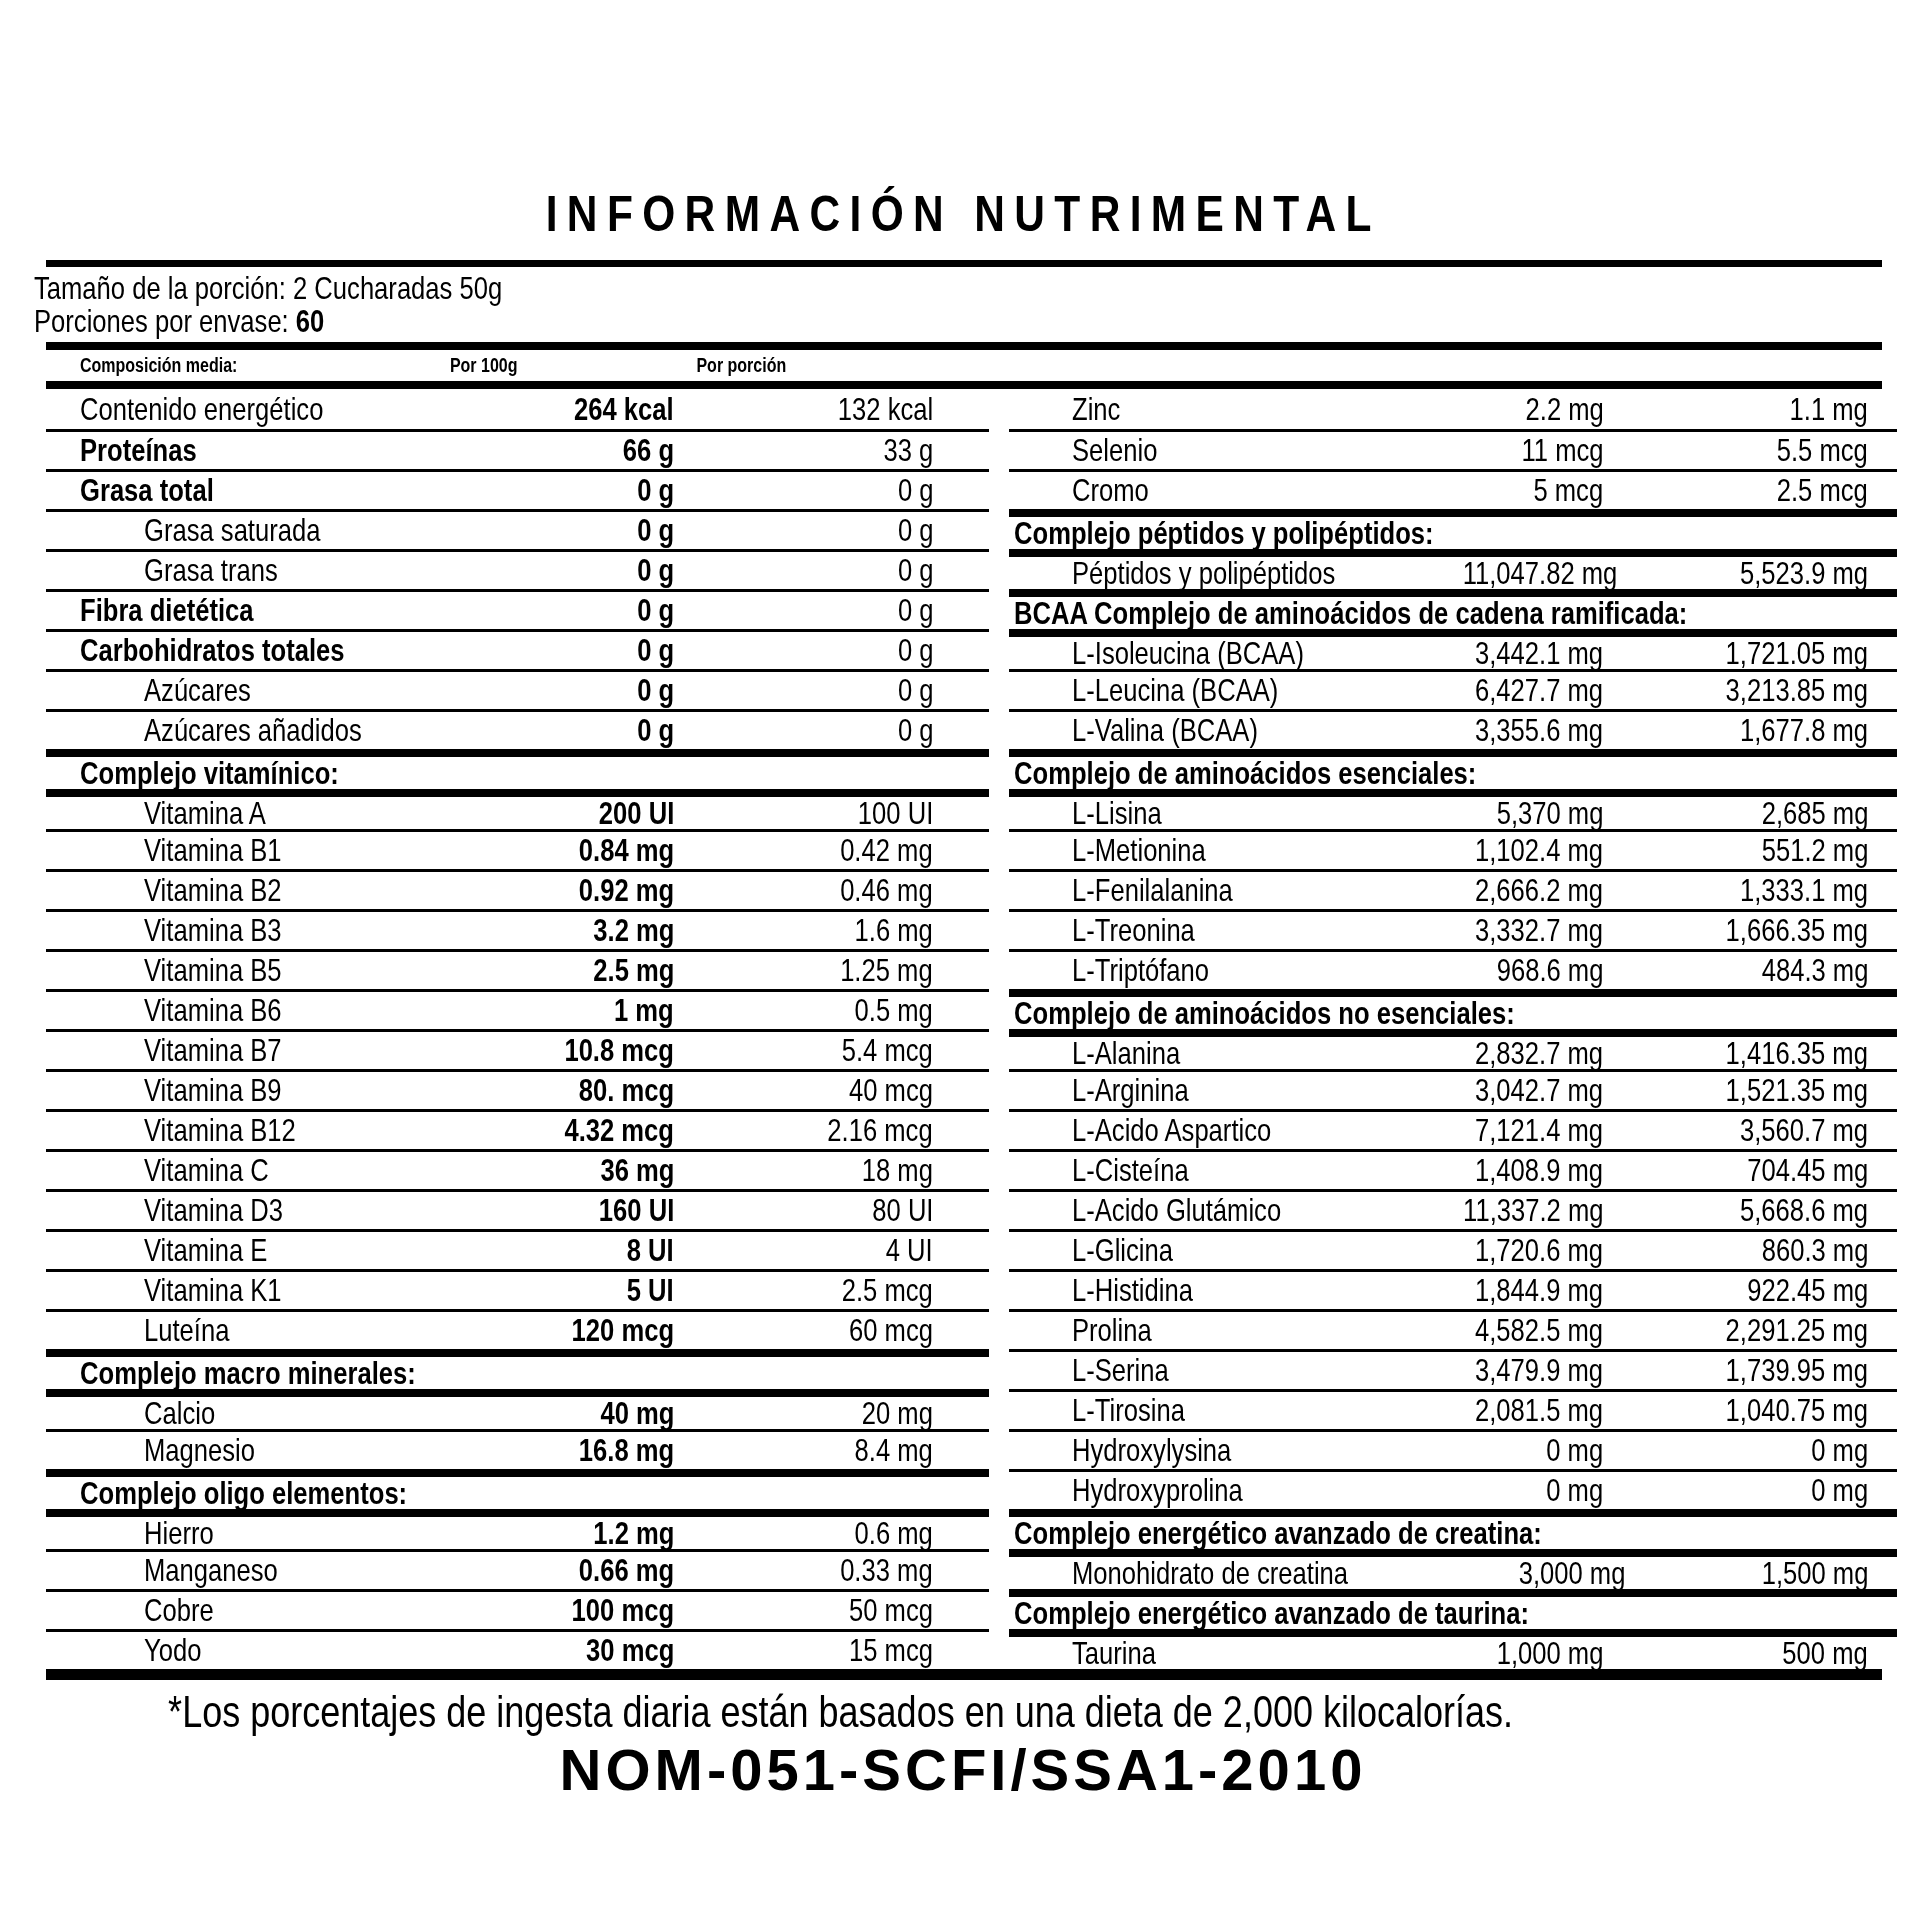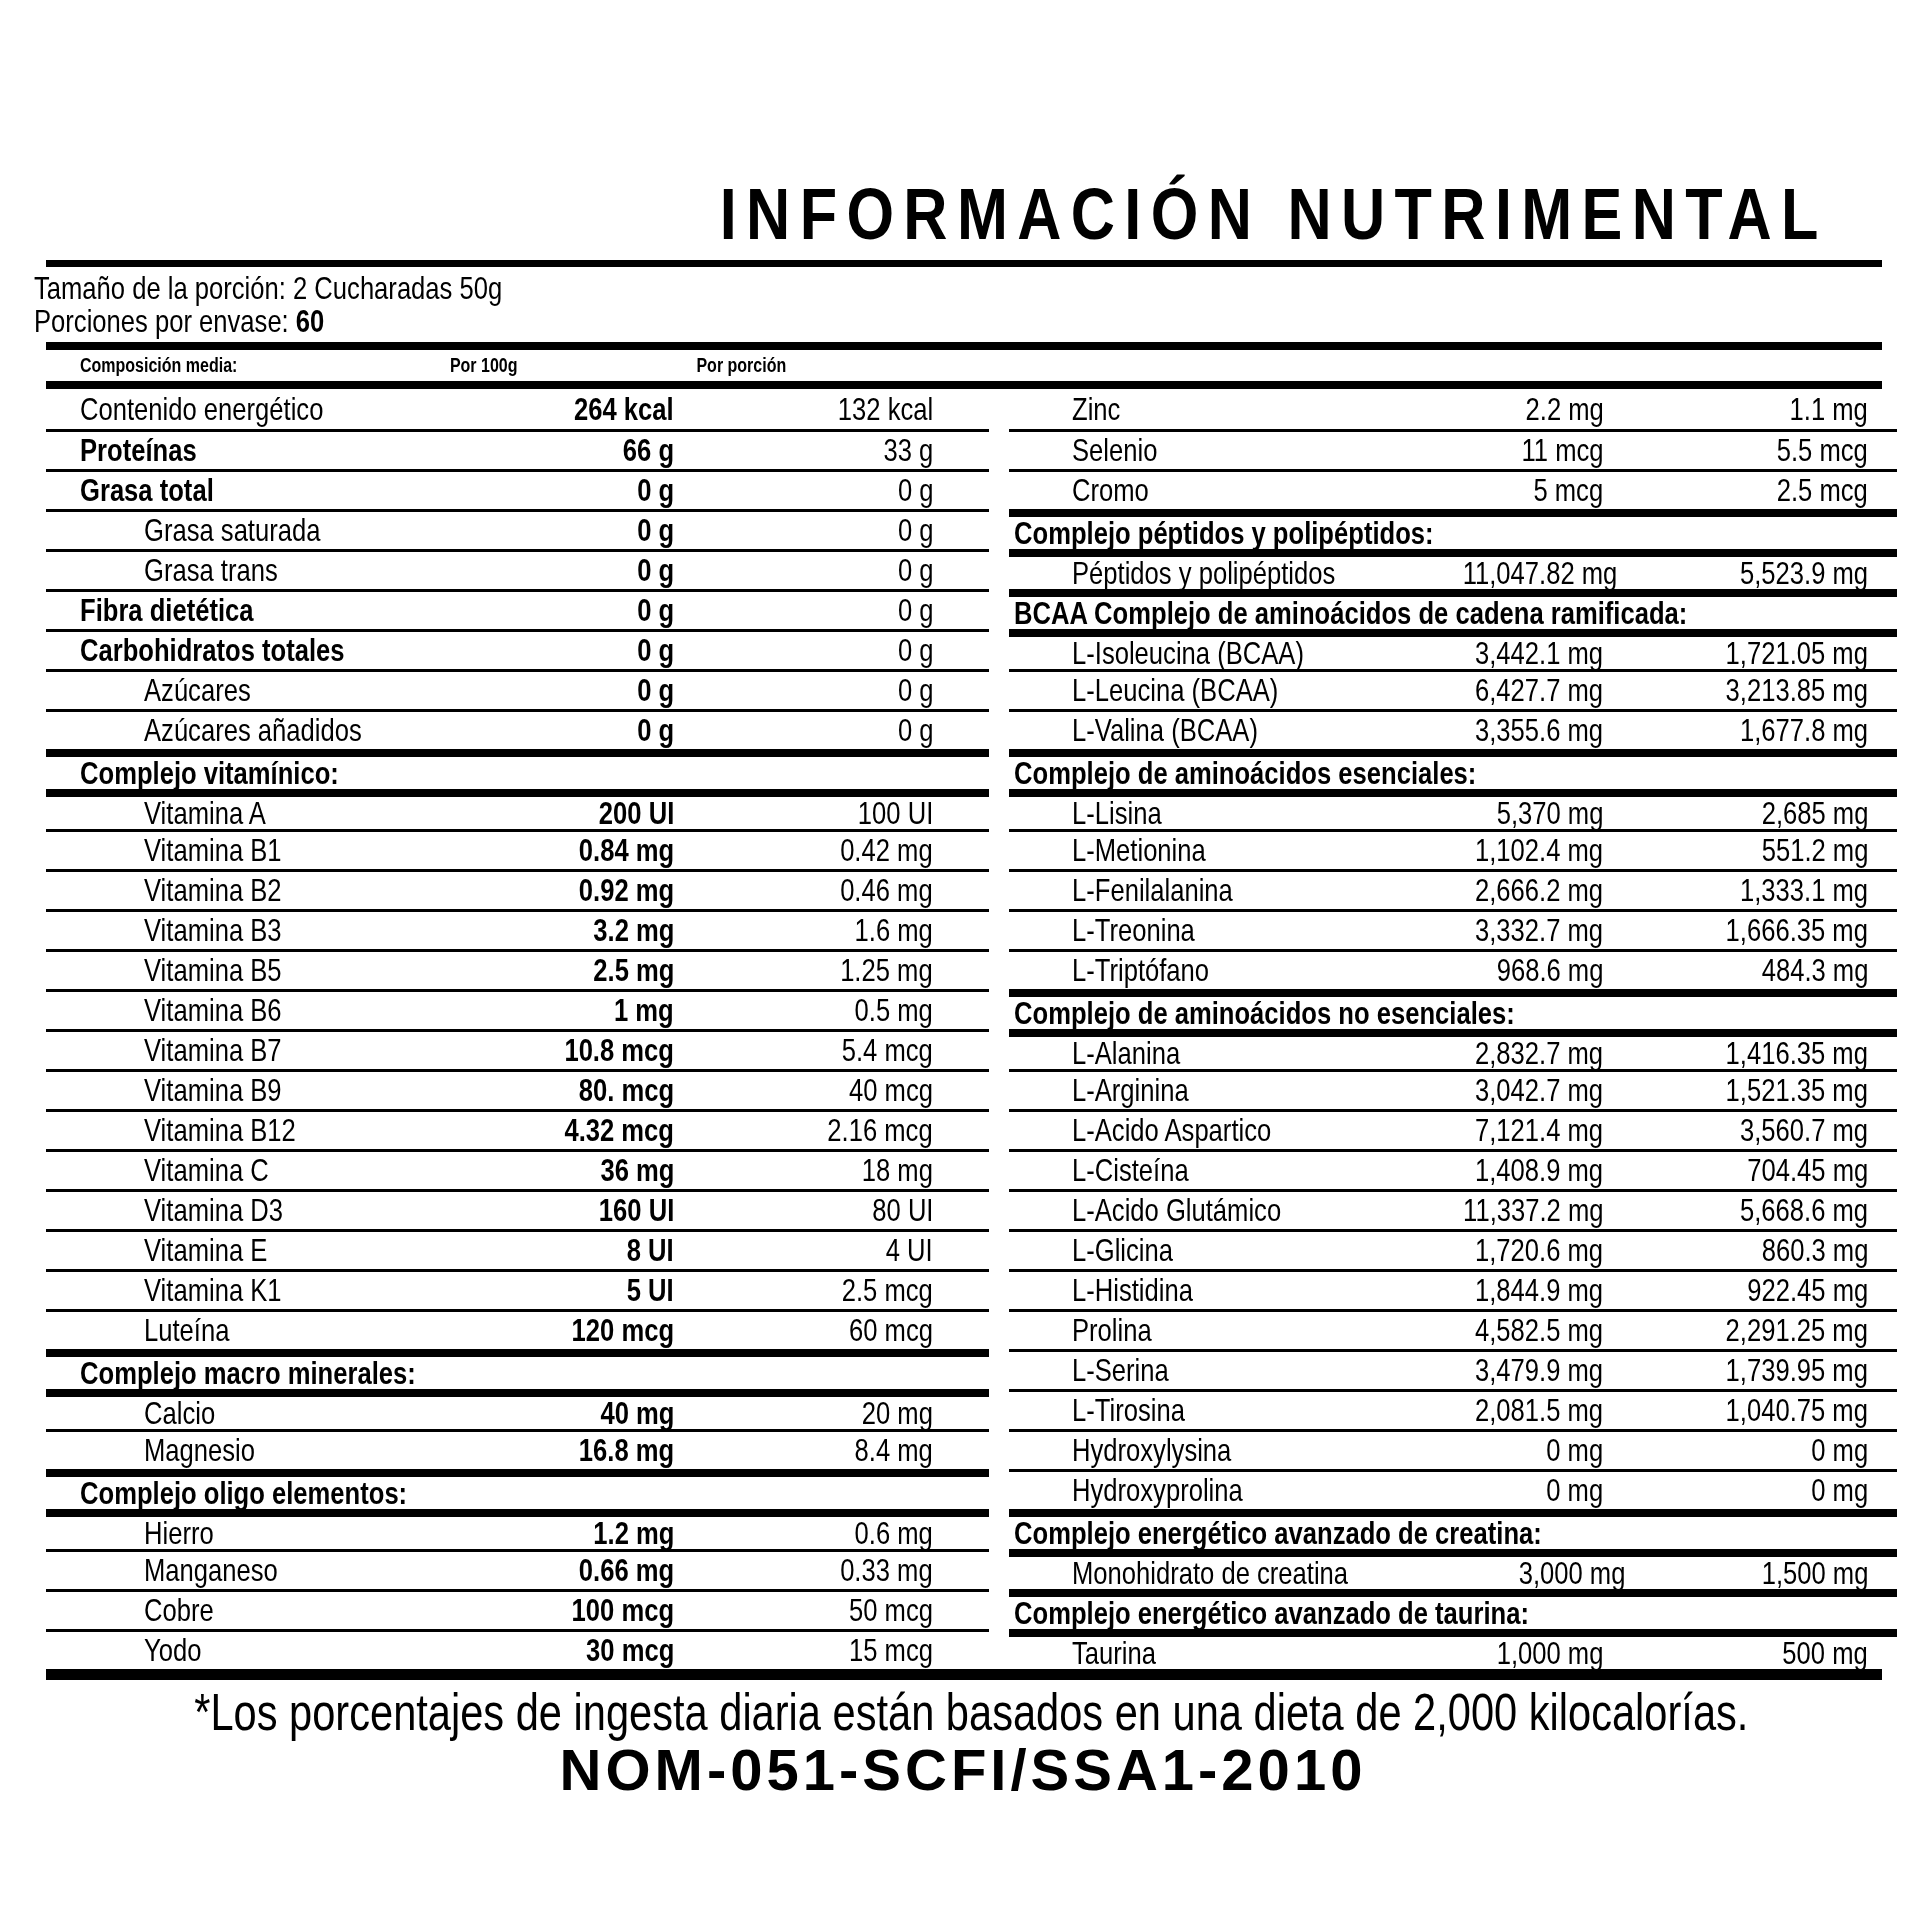--- a/index.html
+++ b/index.html
@@ -6,22 +6,22 @@
   .sheet{
     position:relative;
     width:1926px;height:1926px;
     background:#ffffff;color:#000;
     font-family:"Liberation Sans","DejaVu Sans",sans-serif;
     overflow:hidden;
   }
   
   .title{
     padding-top:177px;
-    text-align:right;
-    font-size:72px;line-height:75px;font-weight:bold;
+    text-align:center;
+    font-size:50px;line-height:75px;font-weight:bold;
     letter-spacing:11px;white-space:nowrap;
   }
   .title .sx{display:inline-block;transform:scaleX(0.85);transform-origin:center;}
   
   .rule{background:#000;margin-left:46px;margin-right:44px;}
   .rule-a{height:7px;margin-top:8px;}
   .rule-b{height:8px;margin-top:4px;}
   .rule-c{height:8px;}
   .rule-d{height:11px;}
   
@@ -55,22 +55,22 @@
   .col-left .v2{width:315px;box-sizing:border-box;padding-right:56px;}
   .col-right .lbl{padding-left:5px;}
   .col-right .sub .lbl{padding-left:63px;}
   .col-right .v1{width:241px;box-sizing:border-box;padding-right:12.5px;}
   .col-right .v2{width:281px;box-sizing:border-box;padding-right:29px;}
   .row.bold .lbl, .row.section .lbl{font-weight:bold;}
   .sxl{display:inline-block;transform:scaleX(0.8);transform-origin:left center;white-space:nowrap;}
   .sxr{display:inline-block;transform:scaleX(0.8);transform-origin:right center;white-space:nowrap;}
   
   .footnote{
-    margin-top:8px;text-align:center;
-    font-size:52px;line-height:48px;white-space:nowrap;
+    margin-top:8px;
+    font-size:45px;line-height:48px;white-space:nowrap;
   }
   .footnote .sx{display:inline-block;transform:scaleX(0.8);transform-origin:center;}
   .norm{
     margin-top:4px;text-align:center;
     font-size:58px;line-height:60px;font-weight:bold;letter-spacing:4px;
     white-space:nowrap;
   }
 </style>
 </head>
 <body>

